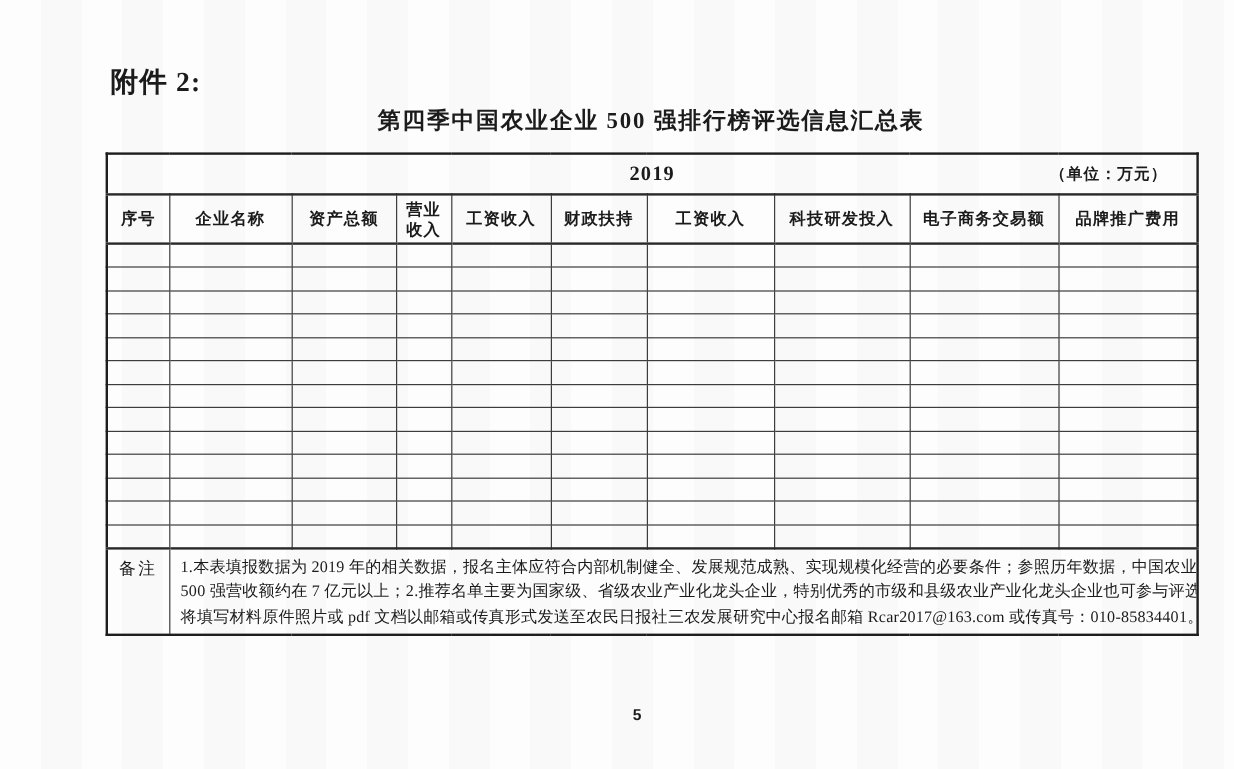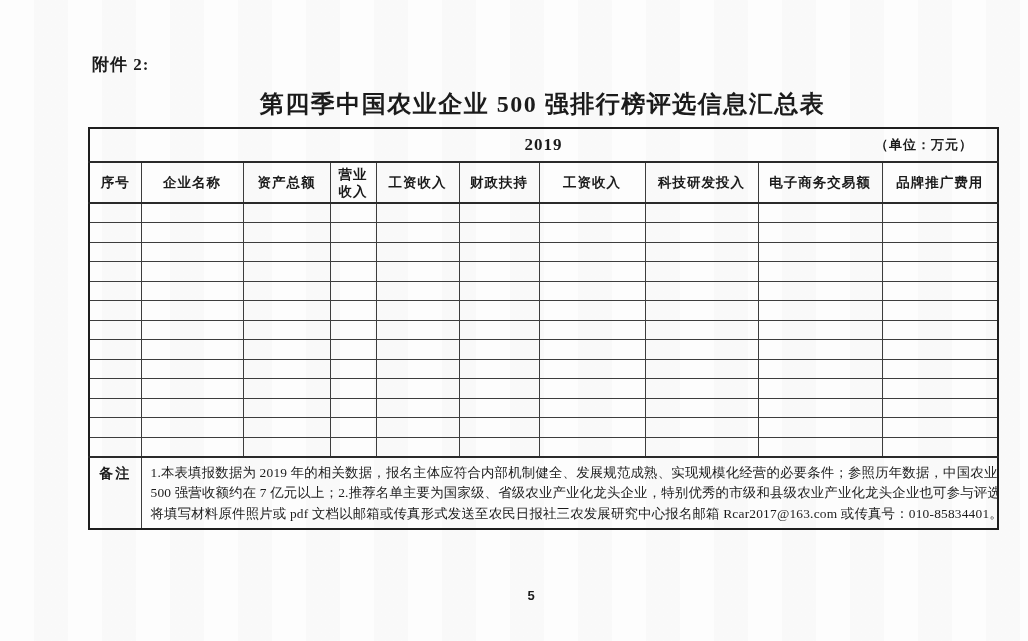--- a/index.html
+++ b/index.html
@@ -15,31 +15,31 @@
       repeating-linear-gradient(90deg,
         rgba(0,0,0,0.000) 0px,  rgba(0,0,0,0.000) 34px,
         rgba(0,0,0,0.014) 34px, rgba(0,0,0,0.014) 68px),
       #fdfdfd;
     overflow: hidden;
   }
 
   .attachment-label {
     position: absolute;
     left: 92px; top: 53px;
-    font-size: 17px;
+    font-size: 23px;
     font-weight: 700;
     letter-spacing: 1px;
   }
 
   .doc-title {
     position: absolute;
     left: 88px; top: 88px;
     width: 909px;
     text-align: center;
-    font-size: 24px;
+    font-size: 19px;
     font-weight: 700;
     letter-spacing: 1.5px;
   }
 
   .form-table {
     position: absolute;
     left: 88px; top: 127px;
     width: 909px;
     border-collapse: collapse;
     table-layout: fixed;
@@ -87,21 +87,21 @@
   }
 
   .empty-row { height: 19.5px; }
   .empty-row td { height: 19.5px; }
 
   .remarks-row td { border-top: 2px solid #2a2a2a; }
   .remarks-label-cell {
     vertical-align: top;
     text-align: center;
     font-size: 14px;
-    font-weight: 700;
+    font-weight: 400;
     letter-spacing: 2px;
     padding-top: 7px !important;
     height: 70px;
   }
   .remarks-text-cell { vertical-align: top; }
   .remarks-text {
     padding: 5px 8px 4px 9px;
     font-size: 13.4px;
     line-height: 20.5px;
     letter-spacing: 0.2px;

